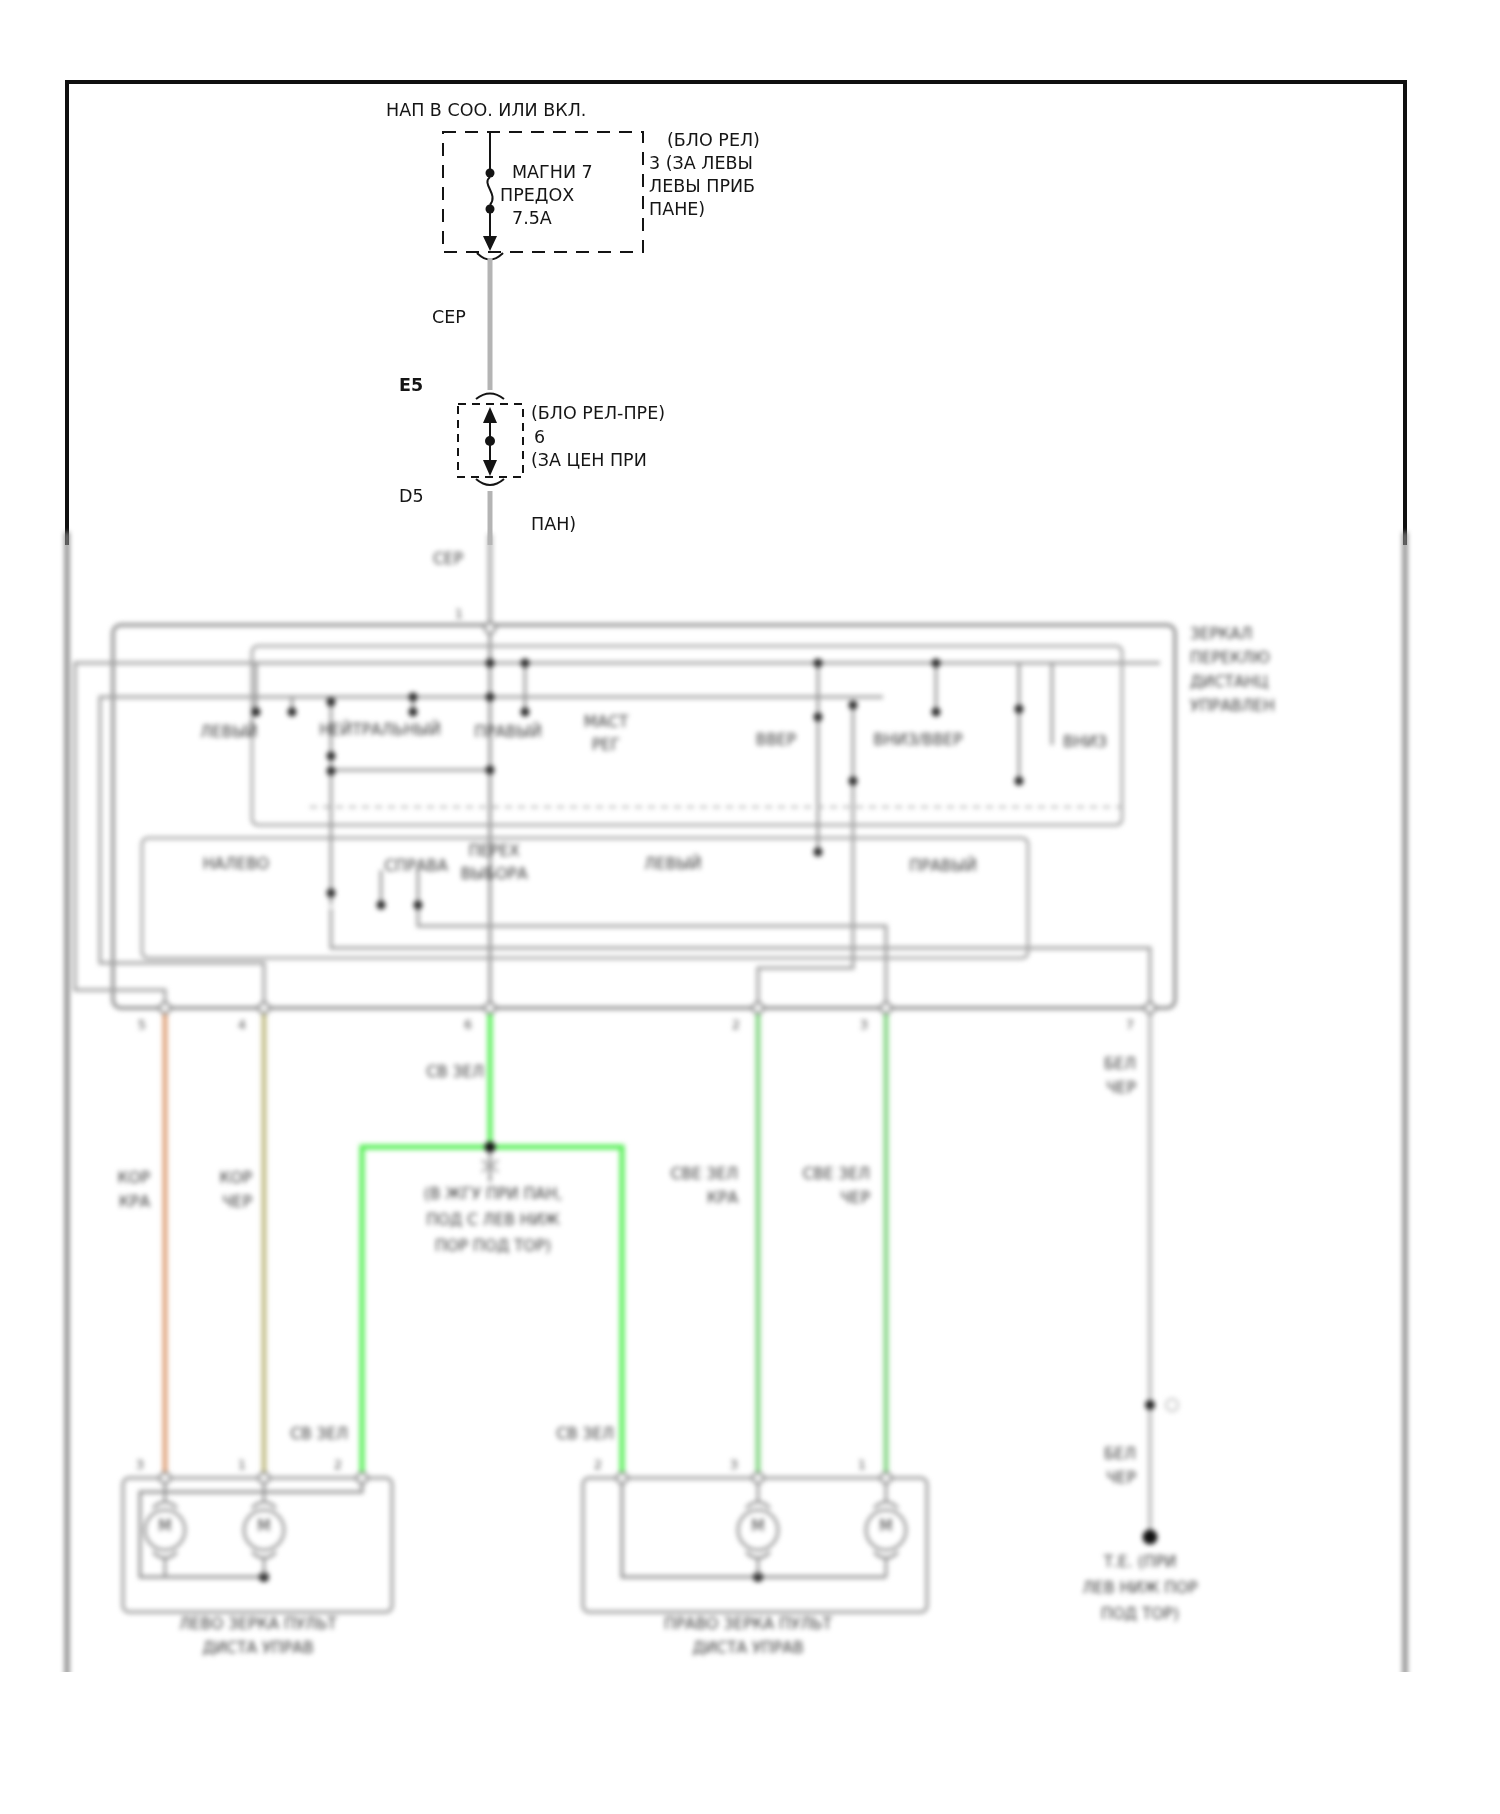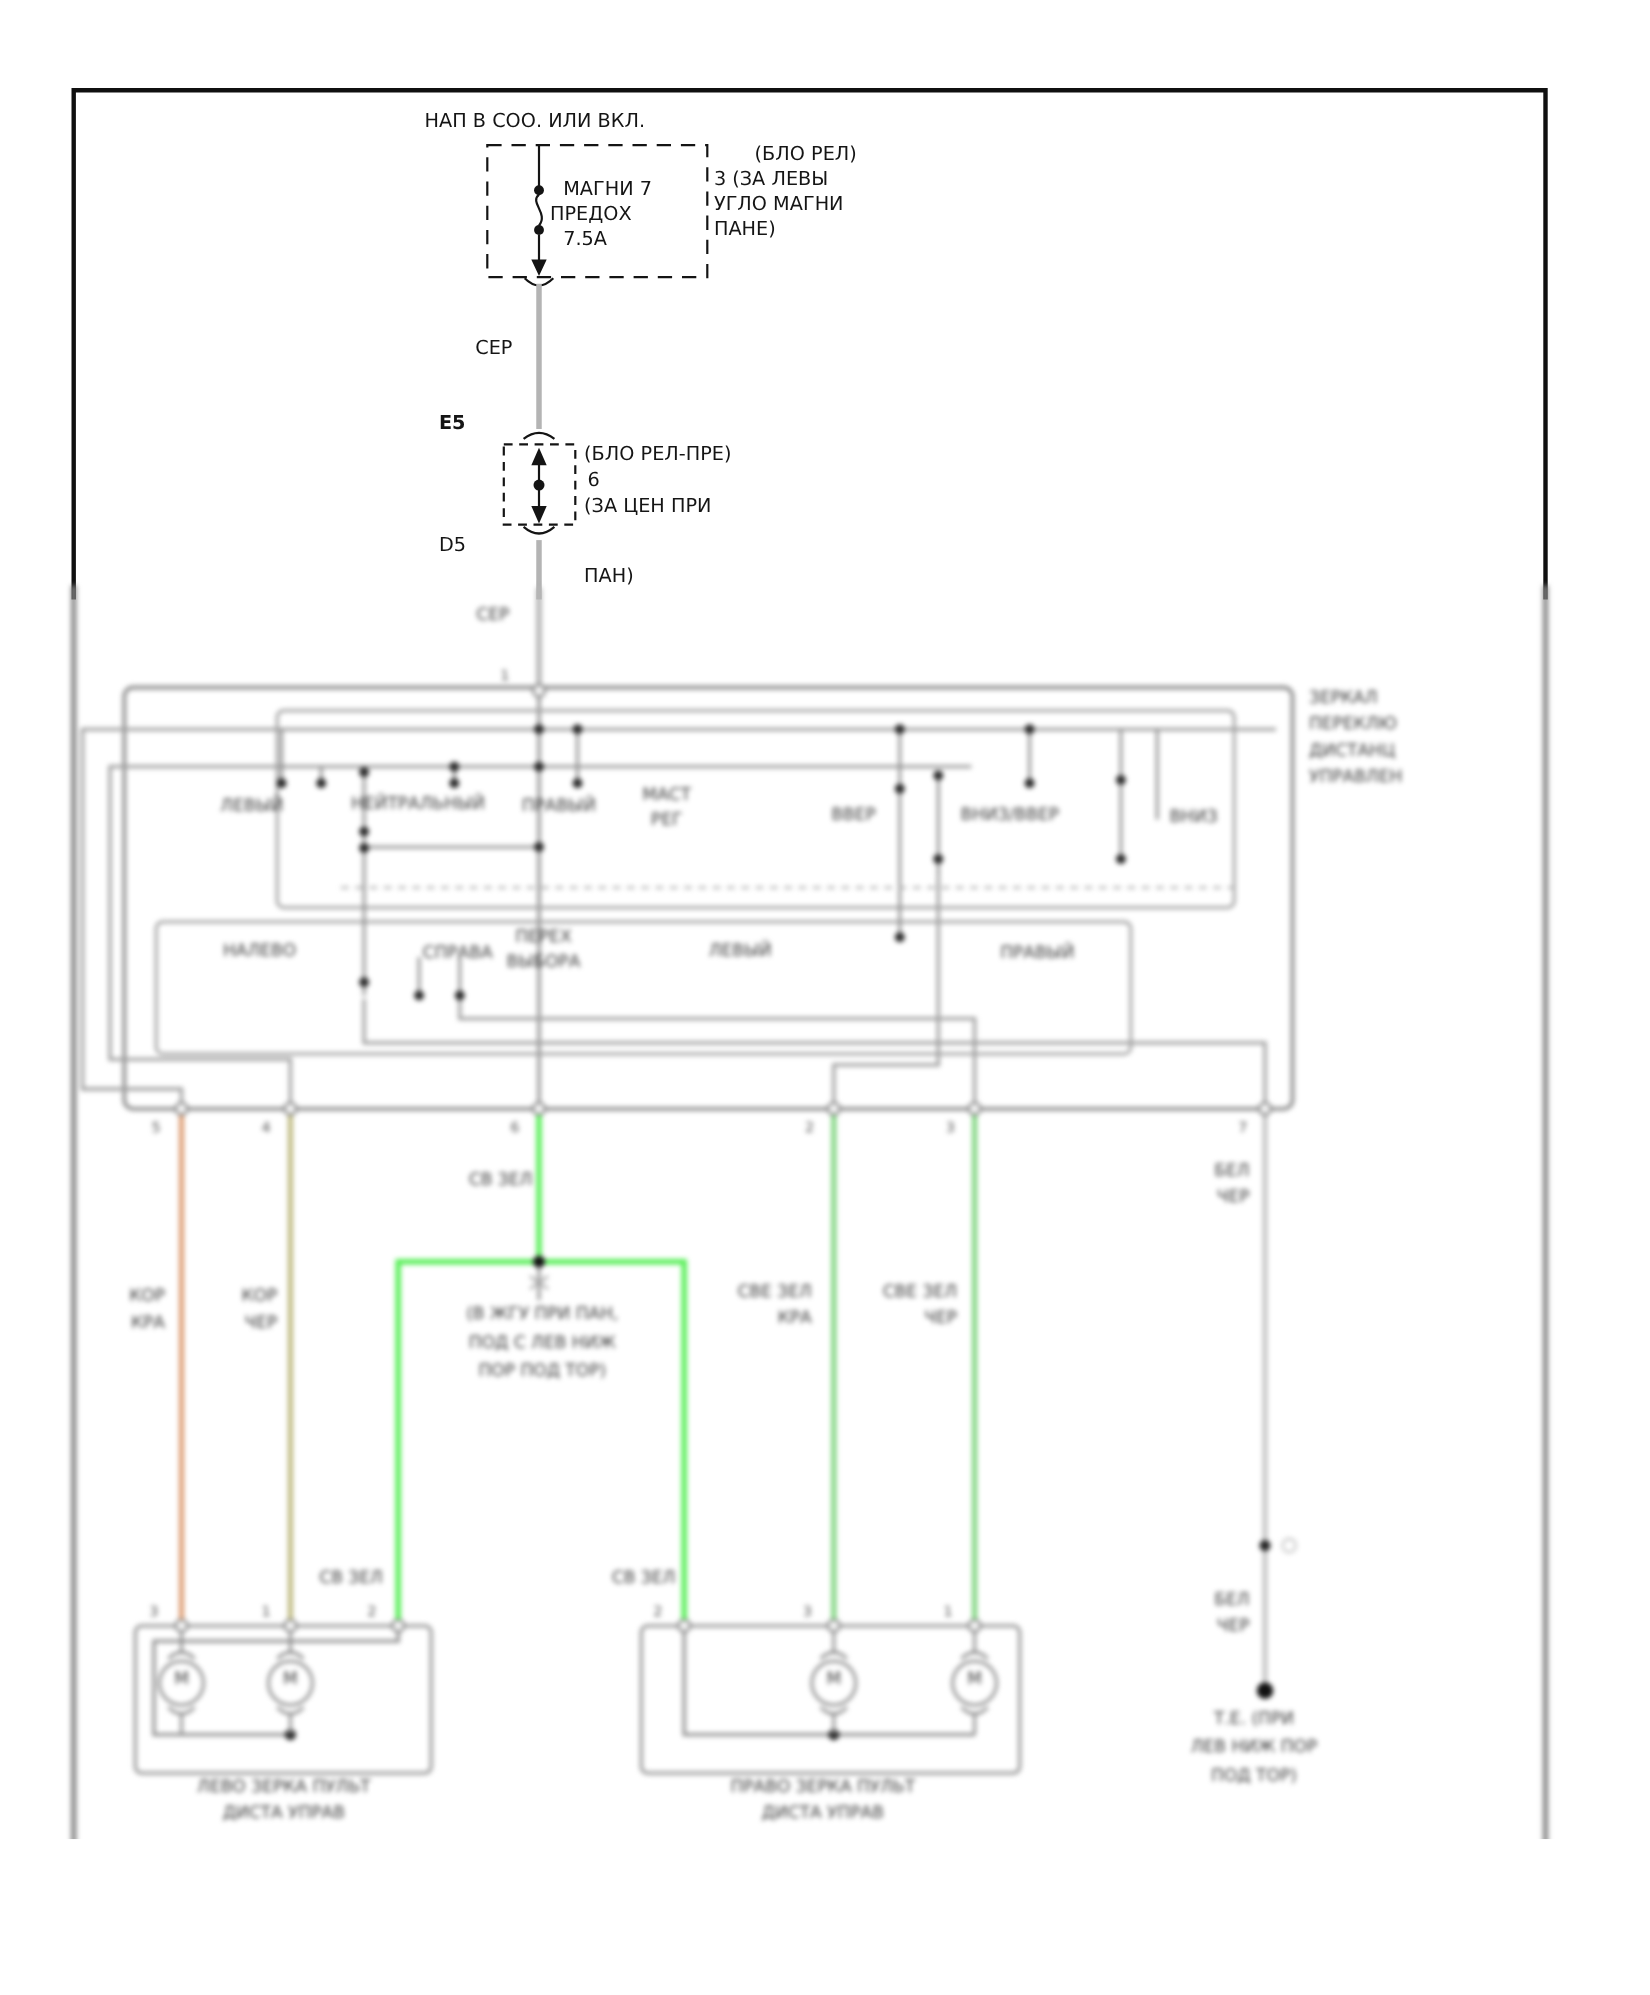--- a/index.html
+++ b/index.html
@@ -49,23 +49,23 @@
 
       <path d="M476,479 Q490,491 504,479" fill="none" stroke="#141414" stroke-width="2"></path>
 
       <line x1="490" y1="491" x2="490" y2="545" stroke="#b4b4b4" stroke-width="5"></line>
     </svg>
 
     <div class="lbl" style="left:386px;top:101px;">НАП В СОО. ИЛИ ВКЛ.</div>
     <div class="lbl" style="left:512px;top:163px;">МАГНИ 7</div>
     <div class="lbl" style="left:500px;top:186px;">ПРЕДОХ</div>
     <div class="lbl" style="left:512px;top:209px;">7.5А</div>
-    <div class="lbl" style="left:686px;top:131px;">(БЛО РЕЛ)</div>
+    <div class="lbl" style="left:667px;top:131px;">(БЛО РЕЛ)</div>
     <div class="lbl" style="left:649px;top:154px;">3 (ЗА ЛЕВЫ</div>
-    <div class="lbl" style="left:649px;top:177px;">УГЛО МАГНИ</div>
+    <div class="lbl" style="left:649px;top:177px;">ЛЕВЫ ПРИБ</div>
     <div class="lbl" style="left:649px;top:200px;">ПАНЕ)</div>
     <div class="lbl" style="left:432px;top:308px;">СЕР</div>
     <div class="lbl" style="left:399px;top:376px;font-weight:bold;">E5</div>
     <div class="lbl" style="left:399px;top:487px;">D5</div>
     <div class="lbl" style="left:531px;top:404px;">(БЛО РЕЛ-ПРЕ)</div>
     <div class="lbl" style="left:534px;top:428px;">6</div>
     <div class="lbl" style="left:531px;top:451px;">(ЗА ЦЕН ПРИ</div>
     <div class="lbl" style="left:531px;top:475px;margin-top:40px;">ПАН)</div>
   </div>
 

